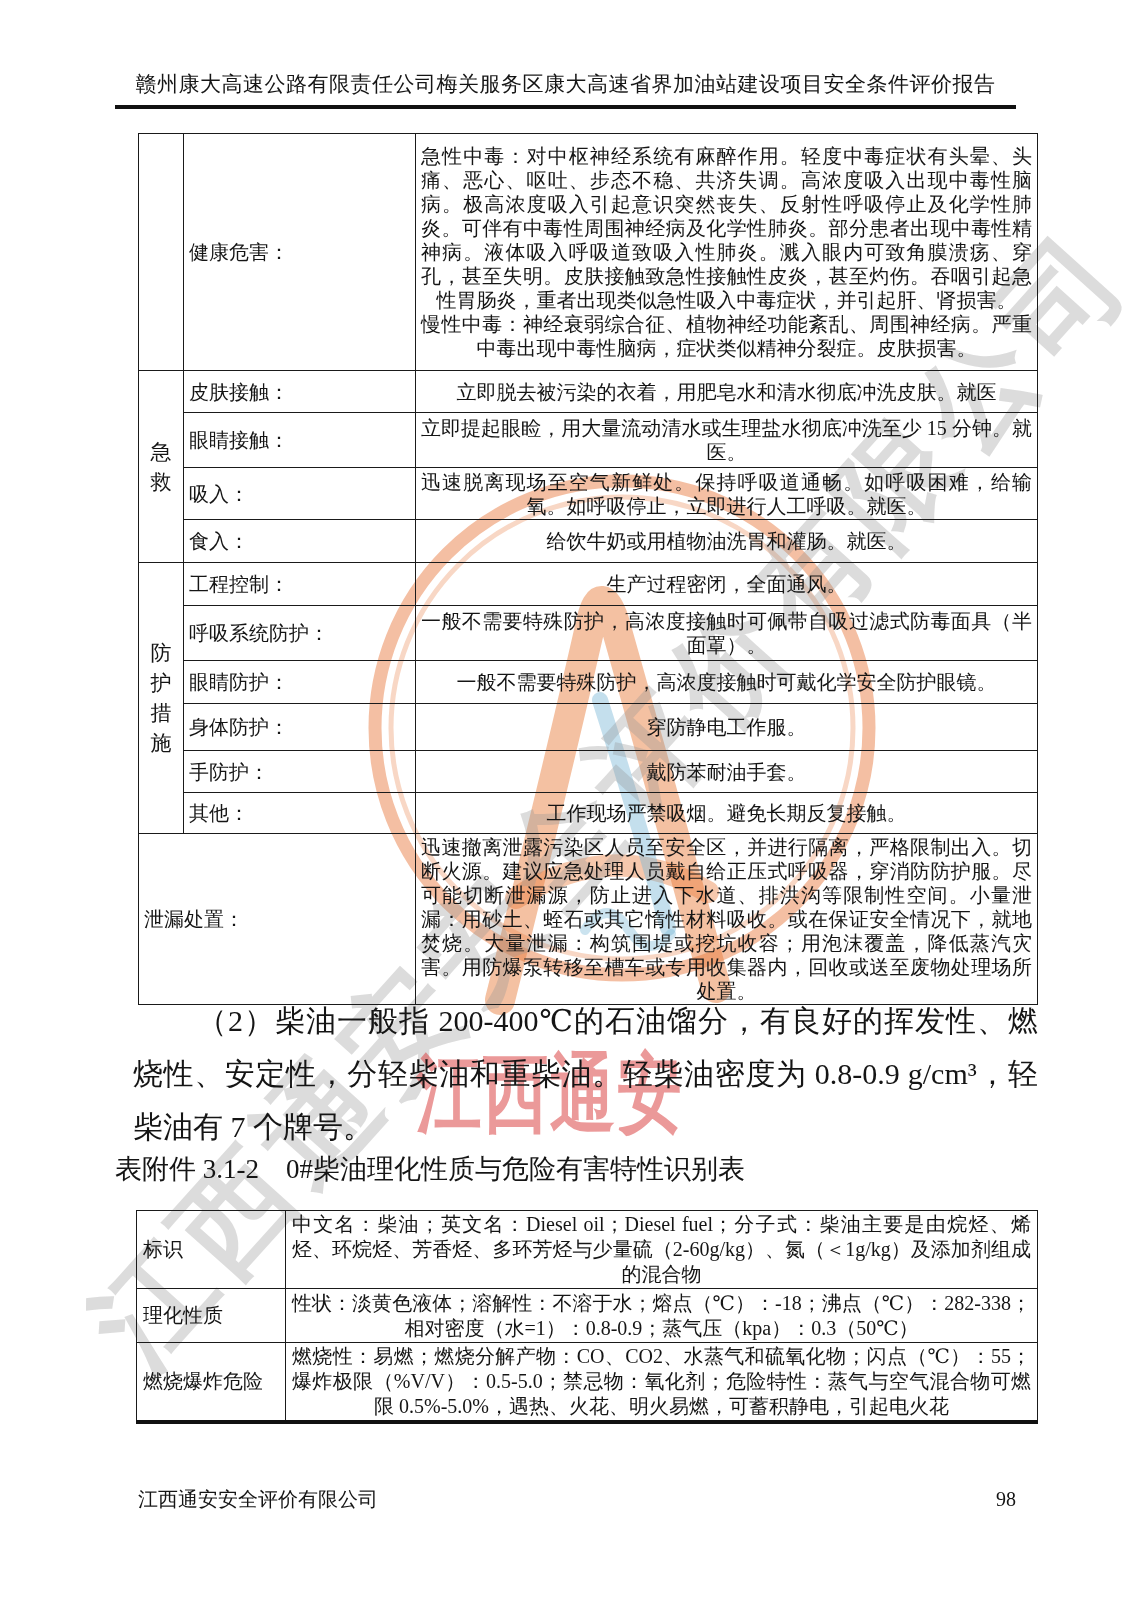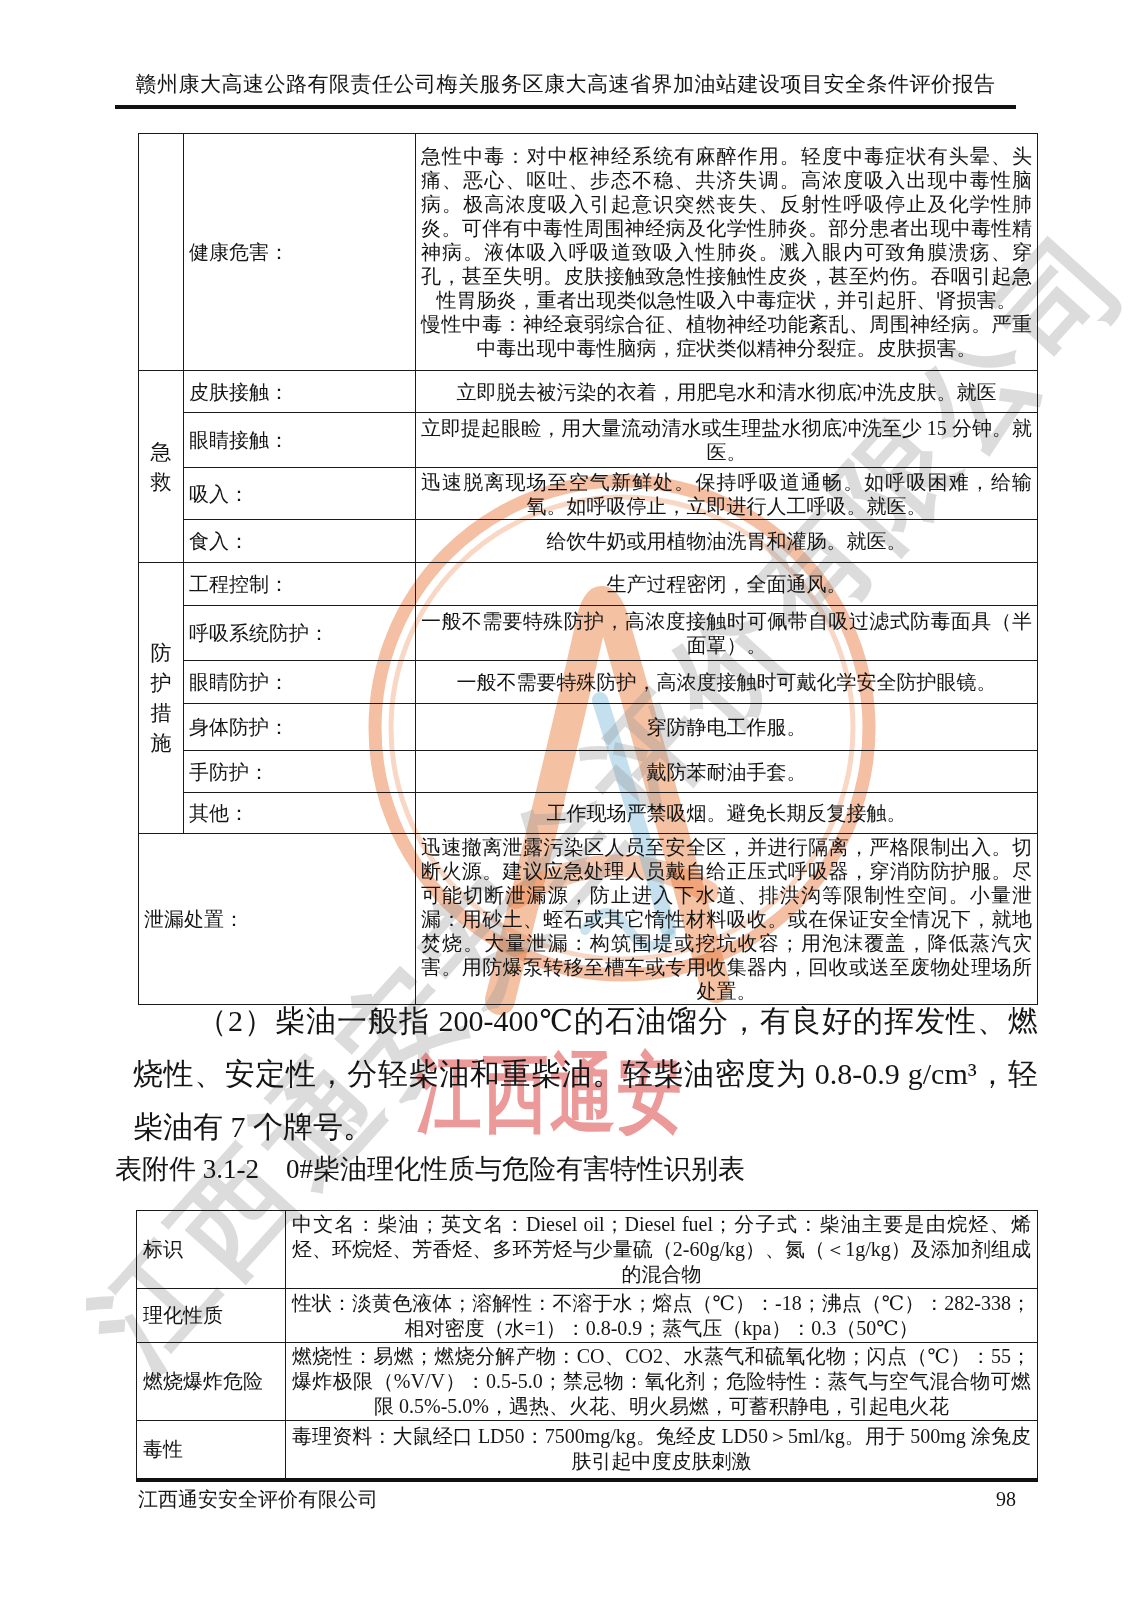--- a/index.html
+++ b/index.html
@@ -167,24 +167,20 @@
         <td class="val">中文名：柴油；英文名：Diesel oil；Diesel fuel；分子式：柴油主要是由烷烃、烯烃、环烷烃、芳香烃、多环芳烃与少量硫（2-60g/kg）、氮（＜1g/kg）及添加剂组成的混合物</td>
       </tr>
       <tr class="s2">
         <td class="lbl">理化性质</td>
         <td class="val">性状：淡黄色液体；溶解性：不溶于水；熔点（℃）：-18；沸点（℃）：282-338；相对密度（水=1）：0.8-0.9；蒸气压（kpa）：0.3（50℃）</td>
       </tr>
       <tr class="s3">
         <td class="lbl">燃烧爆炸危险</td>
         <td class="val">燃烧性：易燃；燃烧分解产物：CO、CO2、水蒸气和硫氧化物；闪点（℃）：55；爆炸极限（%V/V）：0.5-5.0；禁忌物：氧化剂；危险特性：蒸气与空气混合物可燃限 0.5%-5.0%，遇热、火花、明火易燃，可蓄积静电，引起电火花</td>
       </tr>
-      <tr class="s4">
-        <td class="lbl">毒性</td>
-        <td class="val">毒理资料：大鼠经口 LD50：7500mg/kg。兔经皮 LD50＞5ml/kg。用于 500mg 涂兔皮肤引起中度皮肤刺激</td>
-      </tr>
     </tbody>
       </table>
 
     <div class="footer">
       <span>江西通安安全评价有限公司</span>
       <span>98</span>
     </div>
 
   </div>
 </div>

